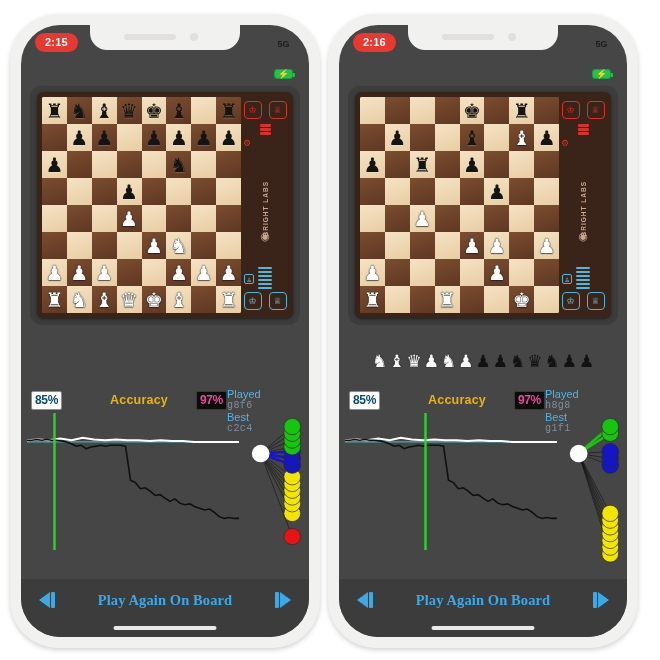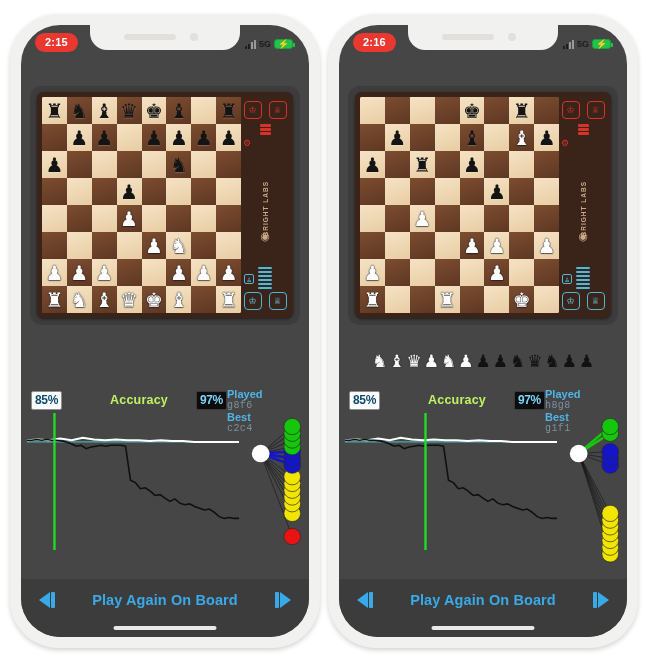--- a/index.html
+++ b/index.html
@@ -53,21 +53,21 @@
     display:flex; align-items:center; justify-content:space-between;
     padding:4px 10px 0 10px;
   }
   .time-pill {
     background:#e8382f; color:#ffffff;
     font-size:11px; font-weight:bold;
     padding:3px 10px 4px 10px; border-radius:10px;
     letter-spacing:0.2px;
     margin-left:4px;
   }
-  .status-right { display:flex; align-items:center; gap:3px; margin-right:6px; margin-top:4px;}
+  .status-right { display:flex; align-items:center; gap:20px; margin-right:6px; margin-top:4px;flex-direction:column;}
   .bars { display:flex; align-items:flex-end; gap:1px; height:9px; }
   .bars i { display:block; width:2px; background:#1d1d1d; border-radius:0.5px; }
   .bars i:nth-child(1){height:3px;} .bars i:nth-child(2){height:5px;}
   .bars i:nth-child(3){height:7px;background:#9a9a9a;} .bars i:nth-child(4){height:9px;background:#9a9a9a;}
   .net { font-size:9px; font-weight:bold; color:#1d1d1d; }
   .battery {
     position:relative; width:19px; height:10px;
     border:1px solid #14a03a; border-radius:3px; background:#25c24b;
   }
   .battery::after {
@@ -152,46 +152,46 @@
 
   .acc-row { position:relative; height:24px; }
   .badge {
     position:absolute; top:2px;
     font-size:12px; font-weight:bold;
     padding:1px 3px 2px 3px;
     border-radius:2px;
     letter-spacing:-0.3px;
   }
   .badge.white-badge { left:10px; background:#fbfbfb; color:#0c4a6e; border:1px solid #8d8d8d; }
-  .badge.black-badge { right:82px; background:#0c0c0c; color:#7dd3fc; border:1px solid #3a3a3a; }
+  .badge.black-badge { right:82px; background:#0c0c0c; color:#ec4899; border:1px solid #3a3a3a; }
   .acc-title {
     position:absolute; left:0; right:0; top:4px; text-align:center;
-    color:#bef264; font-size:12.5px; font-weight:bold; letter-spacing:0.2px;
+    color:#eab308; font-size:12.5px; font-weight:bold; letter-spacing:0.2px;
     padding-right:52px;
   }
 
   .moves { position:absolute; right:6px; top:0px; width:76px; line-height:1.08; }
-  .moves .lbl { color:#4fb4e8; font-size:11px; font-weight:bold; }
+  .moves .lbl { color:#4fb4e8; font-size:11px; font-weight:normal; }
   .moves .val { color:#7d8ea0; font-size:10px; font-family:"Liberation Mono", monospace; letter-spacing:0.4px; }
 
   .graph { position:absolute; left:0; right:0; top:24px; bottom:0; }
   .graph svg { display:block; width:100%; height:100%; }
 
   
   .bottombar {
     position:absolute; left:0; right:0; bottom:0; height:58px;
     background:#3c3c3c;
     display:flex; align-items:center; justify-content:space-between;
     padding:0 18px 16px 18px;
   }
   .navbtn { display:flex; align-items:center; gap:1px; cursor:pointer; }
   .tri-l { width:0;height:0;border-top:8px solid transparent;border-bottom:8px solid transparent;border-right:11px solid #3aa9e8; }
   .tri-r { width:0;height:0;border-top:8px solid transparent;border-bottom:8px solid transparent;border-left:11px solid #3aa9e8; }
   .barstop { width:4px; height:16px; background:#3aa9e8; border-radius:1px; }
-  .playlabel { color:#3aa9e8; font-size:14.5px; font-weight:bold; letter-spacing:0.1px; }
+  .playlabel { color:#3aa9e8; font-size:14.5px; font-weight:bold; letter-spacing:0.1px;font-family:Liberation Serif, serif; }
   .home-ind {
     position:absolute; bottom:7px; left:50%; transform:translateX(-50%);
     width:103px; height:4px; border-radius:2px; background:#e9e9e9;
   }
 </style>
 </head>
 <body>
 
 <div class="stage">
 

